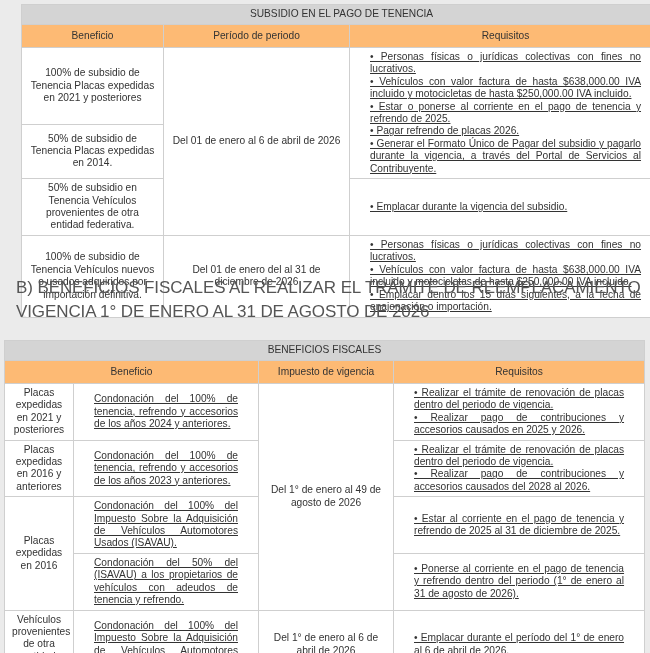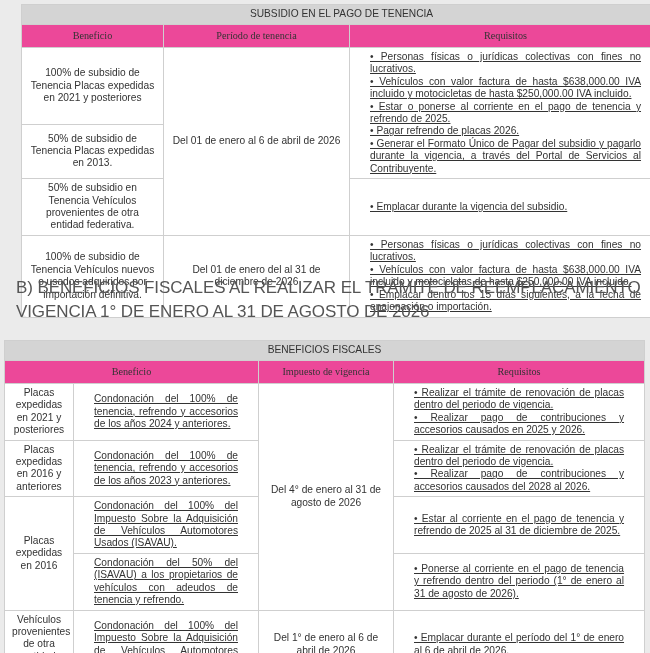--- a/index.html
+++ b/index.html
@@ -6,21 +6,21 @@
   body {
     width:650px; height:653px; overflow:hidden;
     background:#ebebeb;
     font-family:"Liberation Sans", sans-serif;
     color:#333;
     position:relative;
   }
   table { border-collapse:collapse; table-layout:fixed; position:absolute; background:#fff; }
   td, th { border:1px solid #cfcfcf; font-size:10.2px; line-height:12.4px; font-weight:normal; }
   .t-title { background:#d4d4d4; text-align:center; height:19px; padding:0; color:#333; }
-  .t-head { background:#ec4899; text-align:center; height:22px; padding:0; color:#333;font-family:Liberation Serif, serif; }
+  .t-head { background:#fdba74; text-align:center; height:22px; padding:0; color:#333; }
   .c { text-align:center; vertical-align:middle; padding:3px 7px; }
   .j { text-align:justify; vertical-align:middle; padding:3px 20px;text-decoration:underline; }
   .req-line { display:block; }
   #t1 { left:21px; top:4px; width:640px;border-radius:10px; }
   #t2 { left:4px; top:340px; width:640px; }
   .section-heading {
     position:absolute; left:16px; top:276px; width:640px;
     font-size:17px; line-height:24px; color:#555; letter-spacing:-0.1px;
   }
 </style>
@@ -32,36 +32,36 @@
       <col style="width:142px">
       <col style="width:186px">
       <col style="width:312px">
     </colgroup>
   <tbody>
       <tr>
     <th colspan="3" class="t-title">SUBSIDIO EN EL PAGO DE TENENCIA</th>
   </tr>
   <tr>
     <th class="t-head">Beneficio</th>
-    <th class="t-head">Período de tenencia</th>
+    <th class="t-head">Período de periodo</th>
     <th class="t-head">Requisitos</th>
   </tr>
   <tr>
     <td class="c" style="height:55px">100% de subsidio de Tenencia Placas expedidas en 2021 y posteriores</td>
     <td class="c" rowspan="3">Del 01 de enero al 6 de abril de 2026</td>
     <td class="j" rowspan="2">
       <span class="req-line">• Personas físicas o jurídicas colectivas con fines no lucrativos.</span>
       <span class="req-line">• Vehículos con valor factura de hasta $638,000.00 IVA incluido y motocicletas de hasta $250,000.00 IVA incluido.</span>
       <span class="req-line">• Estar o ponerse al corriente en el pago de tenencia y refrendo de 2025.</span>
       <span class="req-line">• Pagar refrendo de placas 2026.</span>
       <span class="req-line">• Generar el Formato Único de Pagar del subsidio y pagarlo durante la vigencia, a través del Portal de Servicios al Contribuyente.</span>
     </td>
   </tr>
   <tr>
-    <td class="c" style="height:36px">50% de subsidio de Tenencia Placas expedidas en 2013.</td>
+    <td class="c" style="height:36px">50% de subsidio de Tenencia Placas expedidas en 2014.</td>
   </tr>
   <tr>
     <td class="c" style="height:50px">50% de subsidio en Tenencia Vehículos provenientes de otra entidad federativa.</td>
     <td class="j">• Emplacar durante la vigencia del subsidio.</td>
   </tr>
   <tr>
     <td class="c" style="height:55px">100% de subsidio de Tenencia Vehículos nuevos o usados adquiridos por importación definitiva.</td>
     <td class="c">Del 01 de enero del al 31 de diciembre de 2026</td>
     <td class="j">
       <span class="req-line">• Personas físicas o jurídicas colectivas con fines no lucrativos.</span>
@@ -86,21 +86,21 @@
     <th colspan="4" class="t-title">BENEFICIOS FISCALES</th>
   </tr>
   <tr>
     <th colspan="2" class="t-head">Beneficio</th>
     <th class="t-head">Impuesto de vigencia</th>
     <th class="t-head">Requisitos</th>
   </tr>
   <tr>
     <td class="c" style="height:48px">Placas expedidas en 2021 y posteriores</td>
     <td class="j">Condonación del 100% de tenencia, refrendo y accesorios de los años 2024 y anteriores.</td>
-    <td class="c" rowspan="4">Del 4° de enero al 31 de agosto de 2026</td>
+    <td class="c" rowspan="4">Del 1° de enero al 49 de agosto de 2026</td>
     <td class="j">
       <span class="req-line">• Realizar el trámite de renovación de placas dentro del periodo de vigencia.</span>
       <span class="req-line">• Realizar pago de contribuciones y accesorios causados en 2025 y 2026.</span>
     </td>
   </tr>
   <tr>
     <td class="c" style="height:48px">Placas expedidas en 2016 y anteriores</td>
     <td class="j">Condonación del 100% de tenencia, refrendo y accesorios de los años 2023 y anteriores.</td>
     <td class="j">
       <span class="req-line">• Realizar el trámite de renovación de placas dentro del periodo de vigencia.</span>

